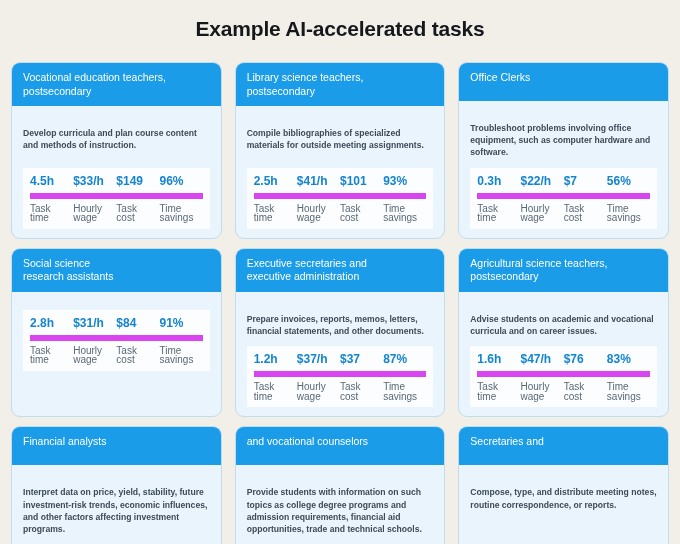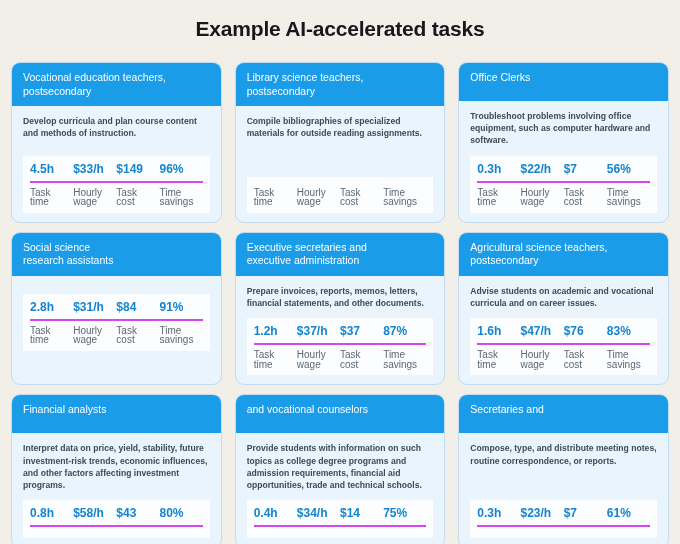--- a/index.html
+++ b/index.html
@@ -68,34 +68,34 @@
     padding: 9px 11px 0 11px;
     flex: 1 1 auto;
     display: flex;
     flex-direction: column;
   }
   .card-desc {
     font-size: 8.6px;
     line-height: 12.2px;
     color: #3e4a56;
     font-weight: bold;
-    margin: 0 0 0 0;
+    margin: 12px 0 0 0;
     flex: 1 1 auto;
   }
   .stats {
     background: #fbfdfe;
     margin: 9px 0 9px 0;
     padding: 6px 7px 6px 7px;
     box-sizing: border-box;
   }
   .stat-values {
     display: grid;
     grid-template-columns: 1fr 1fr 1fr 1fr;
     padding-bottom: 5px;
-    border-bottom: 2px solid #d946ef;
+    border-bottom: 6px solid #d946ef;
   }
   .stat-value {
     font-size: 12px;
     font-weight: bold;
     color: #1484cf;
     line-height: 14px;
   }
   .stat-labels {
     display: grid;
     grid-template-columns: 1fr 1fr 1fr 1fr;
@@ -152,22 +152,28 @@
         </div>
       </div>
     </div>
 
     <div class="card row1">
       <div class="card-header">
         <span>Library science teachers,</span>
         <span>postsecondary</span>
       </div>
       <div class="card-body">
-        <p class="card-desc">Compile bibliographies of specialized materials for outside reading assignments.</p>
-        <div class="stats">
+        <p class="card-desc">Compile bibliographies of specialized materials for outside meeting assignments.</p>
+        <div class="stats">
+          <div class="stat-values">
+            <div class="stat-value">2.5h</div>
+            <div class="stat-value">$41/h</div>
+            <div class="stat-value">$101</div>
+            <div class="stat-value">93%</div>
+          </div>
           <div class="stat-labels">
             <div class="stat-label">
               <span>Task</span>
               <span>time</span>
             </div>
             <div class="stat-label">
               <span>Hourly</span>
               <span>wage</span>
             </div>
             <div class="stat-label">

